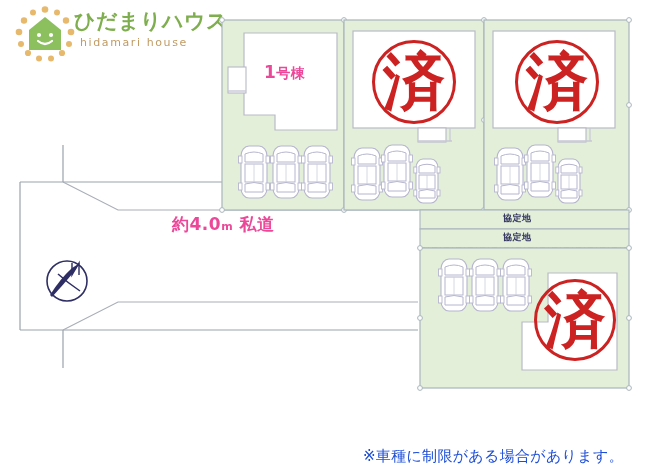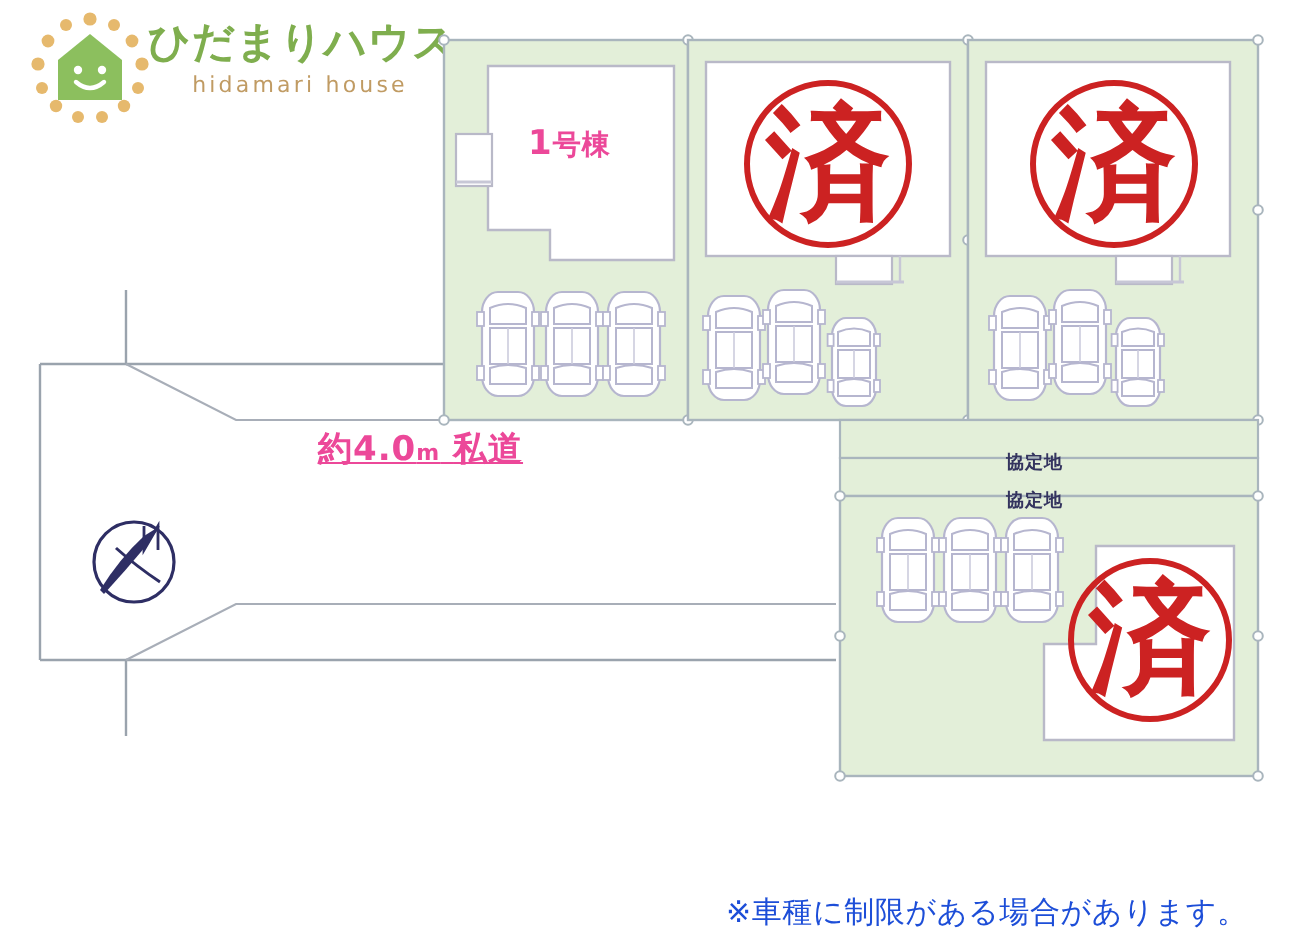--- a/index.html
+++ b/index.html
@@ -58,21 +58,21 @@
   }
   .logo-en {
     position: absolute;
     left: 6px;
     top: 28px;
     width: 140px;
     font-size: 11px;
     color: #c09b63;
     letter-spacing: 1.6px;
     line-height: 14px;
-    text-align: center;
+    text-align: left;
     white-space: nowrap;
   }
 
   
   #plan-svg {
     position: absolute;
     left: 0;
     top: 0;
     width: 652px;
     height: 473px;
@@ -80,44 +80,42 @@
 
   
   .map-label {
     position: absolute;
     color: #ec4899;
     font-weight: bold;
     white-space: nowrap;
     pointer-events: none;
   }
   #label-road {
-    left: 159px;
+    left: 172px;
     top: 213px;
     font-size: 17px;
     letter-spacing: 0.5px;
-    text-decoration: underline;
   }
   #label-road .unit {
     font-size: 11px;
   }
   #label-bldg1 {
     left: 264px;
     top: 62px;
     font-size: 14px;
     letter-spacing: 0.5px;
   }
   #label-bldg1 .num {
     font-size: 17px;
   }
   .label-kyotei {
     font-size: 9px;
     color: #34345f;
     font-weight: bold;
     letter-spacing: 0.5px;
-    margin-top: 13px;
   }
   #label-kyotei-1 { left: 503px; top: 212px; }
   #label-kyotei-2 { left: 503px; top: 231px; }
 
   #footnote {
     position: absolute;
     left: 363px;
     top: 447px;
     font-size: 15px;
     color: #1d4ed8;

